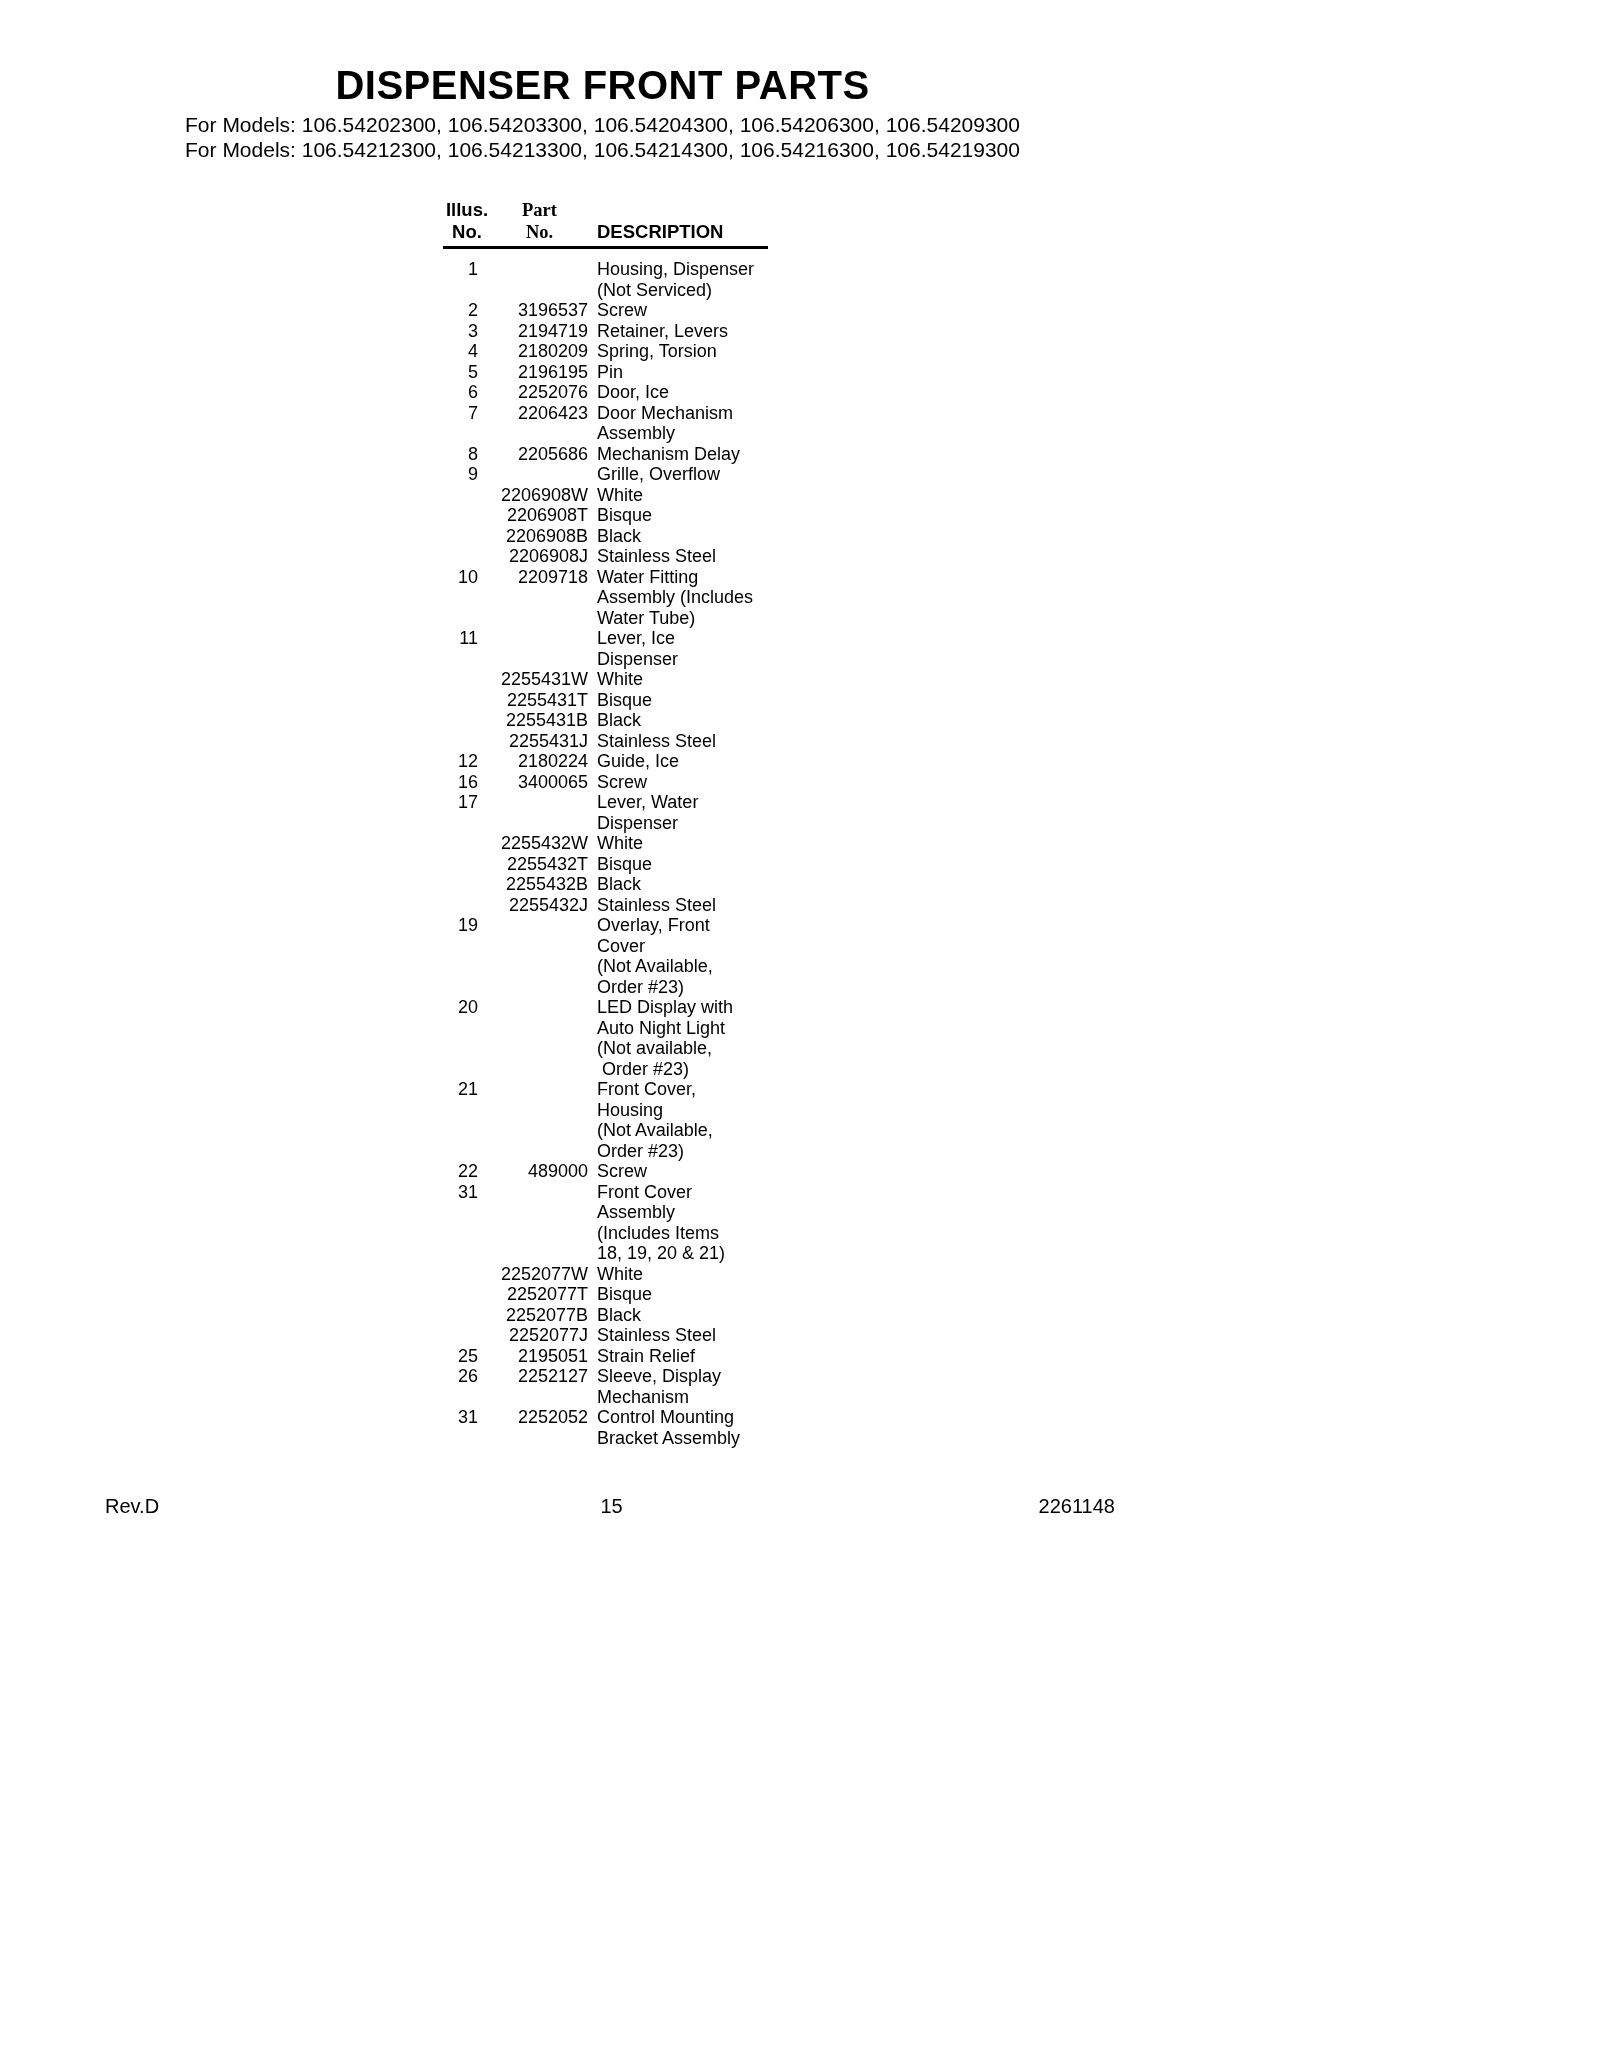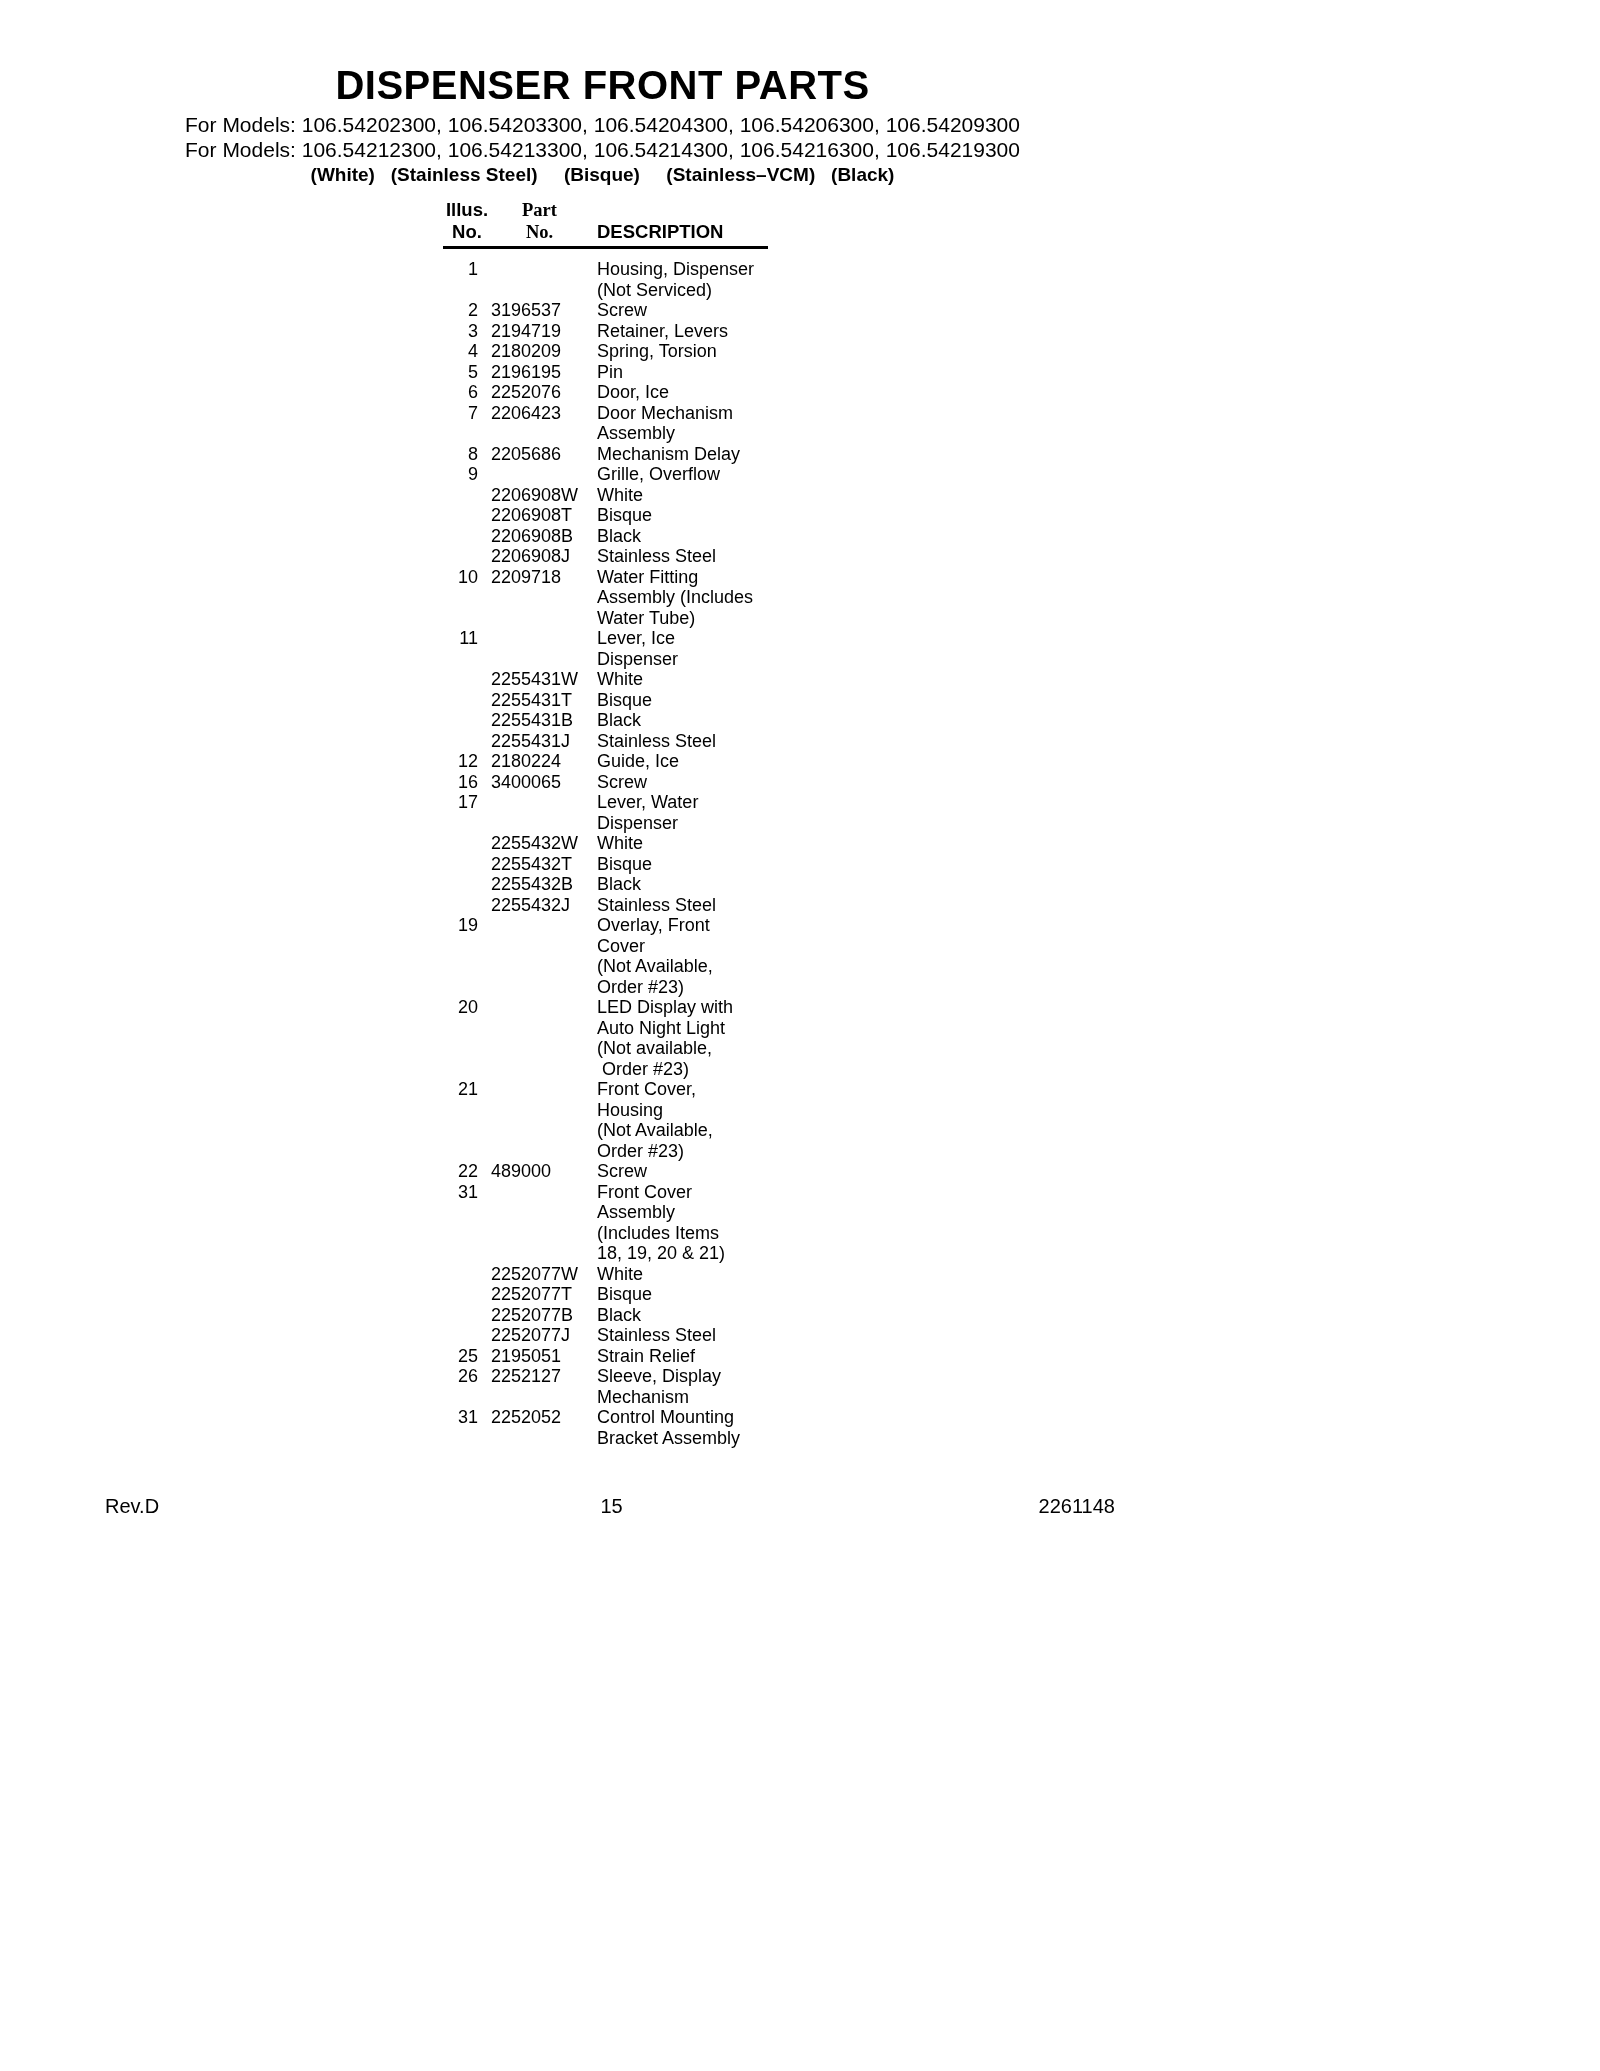--- a/index.html
+++ b/index.html
@@ -62,21 +62,21 @@
     font-size: 18.5px;
     line-height: 22px;
   }
   .h-illus { text-align: center; }
   .h-part  { text-align: center; font-family: Liberation Serif, serif; }
   .h-desc  { text-align: left; padding-left: 9px; white-space: pre; }
   .tbody { padding-top: 10px; }
   .trow { line-height: 20.5px; }
   .cell { overflow: visible; }
   .c-illus { text-align: right; padding-right: 13px; }
-  .c-part  { }
+  .c-part  { text-align: right; }
   .c-desc  { text-align: left; padding-left: 9px; white-space: pre; }
   .footer {
     position: absolute;
     top: 1494px;
     left: 0;
     width: 1205px;
     height: 26px;
     font-size: 20px;
     line-height: 24px;
   }
@@ -86,21 +86,20 @@
 </style>
 </head>
 <body>
 
 <div class="page">
 
   <div class="header-block">
     <h1 class="title">DISPENSER FRONT PARTS</h1>
     <div class="models">For Models: 106.54202300, 106.54203300, 106.54204300, 106.54206300, 106.54209300</div>
     <div class="models">For Models: 106.54212300, 106.54213300, 106.54214300, 106.54216300, 106.54219300</div>
-    <div class="colors">(White)   (Stainless Steel)     (Bisque)     (Stainless–VCM)   (Black)</div>
   </div>
 
   <div class="parts-table">
     <div class="thead">
       <div class="grid-row">
         <div class="h-illus">Illus.</div>
         <div class="h-part">Part</div>
         <div class="h-desc"></div>
       </div>
       <div class="grid-row">

